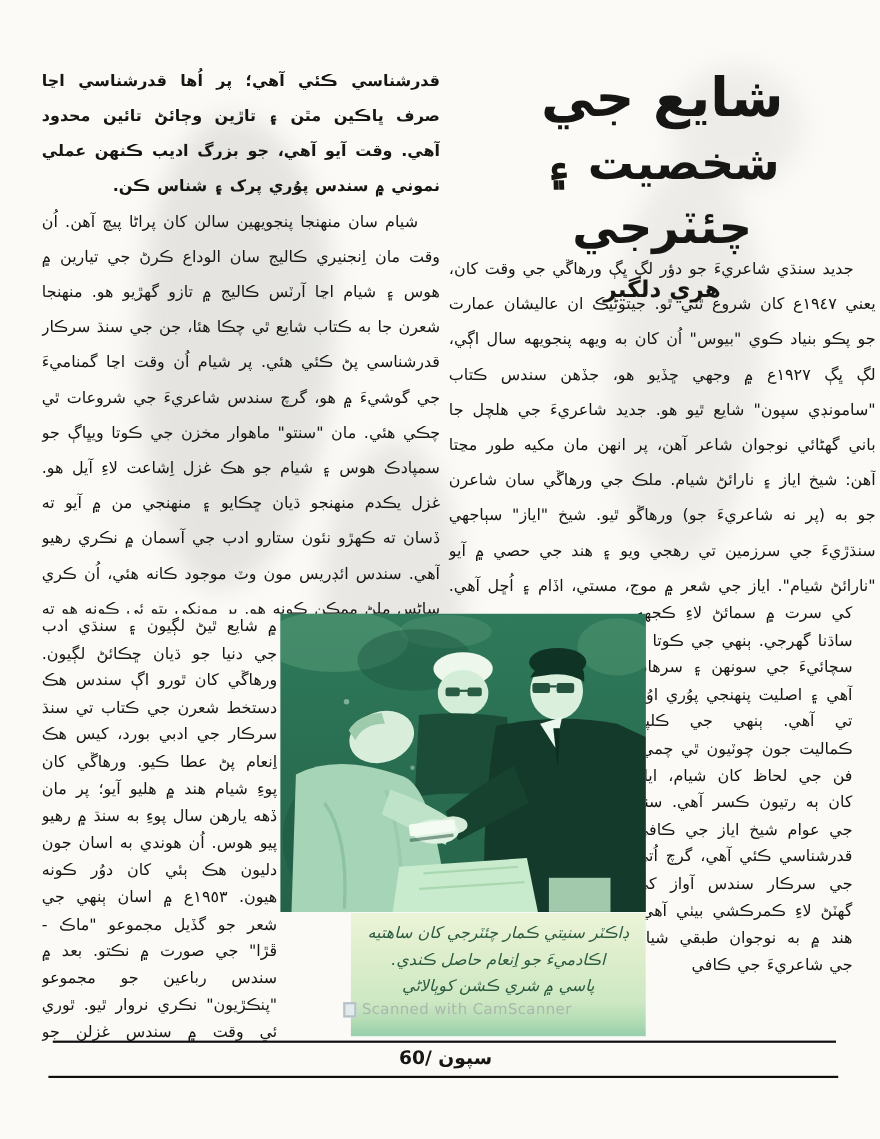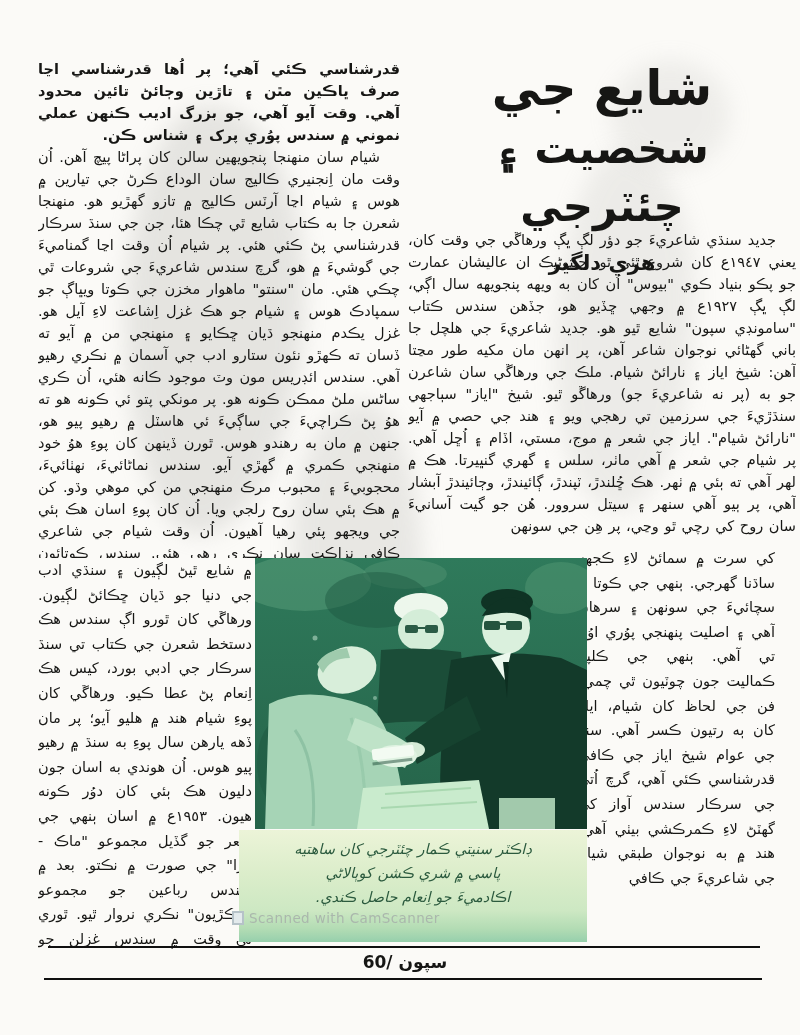--- a/index.html
+++ b/index.html
@@ -19,34 +19,34 @@
   .layer { position:absolute; z-index:1; }
 
   
   .title-block { left:408px; top:58px; width:388px; text-align:center; direction:rtl; }
   .title-l1 { font-size:49px; font-weight:bold; line-height:62px; letter-spacing:1px; }
   .title-l2 { font-size:42px; font-weight:bold; line-height:58px; }
   .author   { font-size:21px; font-weight:bold; line-height:30px; margin-top:12px; }
 
   
   .col { direction:rtl; text-align:justify; overflow:hidden; }
-  .col p { font-size:14.5px; line-height:22px; word-spacing:1px; }
+  .col p { font-size:14.5px; line-height:32px; word-spacing:1px; }
   .col-left-wide    { left:38px;  top:58px;  width:362px; height:500px; }
   .col-right-wide   { left:408px; top:229px; width:388px; height:327px; }
   .col-left-narrow  { left:38px;  top:558px; width:214px; height:392px; }
   .col-left-narrow p, .col-right-narrow p { line-height:24.6px; }
   .col-right-narrow { left:578px; top:546px; width:197px; height:400px; }
   .bold   { font-weight:bold; }
   .indent { text-indent:20px; }
 
   
   .photo-block { left:255px; top:558px; width:332px; }
   .photo-svg   { display:block; width:332px; height:271px; background:#2a6f53; }
   .caption-area {
-    position:relative; width:348px; height:112px; margin-top:1px;
+    position:relative; width:268px; height:112px; margin-top:1px;
     background:linear-gradient(180deg,#ecf4d8 0%,#dbedca 40%,#cde8c3 72%,#b3dcb4 88%,#96cfac 100%);
     padding-top:7px;
   }
   .caption-line {
     direction:rtl; text-align:center; font-style:italic;
     color:#2b5a3e; font-size:14.5px; line-height:24px;
   }
   .scan-mark { position:absolute; left:-7px; bottom:16px; display:flex; align-items:center; gap:5px; direction:ltr;justify-content:center; }
   .scan-icon { width:12px; height:14px; border:2px solid #b6c2c8; background:#e3eaec; }
   .scan-text { font-size:13.5px; color:#aab7ac; letter-spacing:.4px; font-family:"DejaVu Sans",sans-serif; }
@@ -142,22 +142,22 @@
     <rect x="117" y="189" width="42" height="11" rx="2" fill="#f3fbf2" transform="rotate(-7 138 195)"></rect>
     <rect x="117" y="202" width="40" height="3" fill="#1c4a36" opacity=".5" transform="rotate(-7 138 200)"></rect>
 
     <path d="M108,230 L224,222 L234,271 L102,271 Z" fill="#c9ebcd"></path>
     <path d="M130,236 L216,230" stroke="#a9d8b0" stroke-width="2"></path>
     <path d="M126,250 L222,244" stroke="#a9d8b0" stroke-width="2"></path>
     <rect x="244" y="240" width="56" height="31" fill="#bce3c3" opacity=".85"></rect>
   </svg>
   <figcaption class="caption-area">
     <div class="caption-line">ڊاڪٽر سنيتي ڪمار چئٽرجي کان ساهتيه</div>
+    <div class="caption-line">اڪادميءَ جو اِنعام حاصل ڪندي.</div>
     <div class="caption-line">پاسي ۾ شري ڪشن کوٻالاڻي</div>
-    <div class="caption-line">اڪادميءَ جو اِنعام حاصل ڪندي.</div>
     <div class="scan-mark">
       <span class="scan-icon"></span>
       <span class="scan-text">Scanned with CamScanner</span>
     </div>
   </figcaption>
 </figure>
 
 <div class="layer footer-rule-top"></div>
 <div class="layer footer-label">سپون /60</div>
 <div class="layer footer-rule-bottom"></div>

